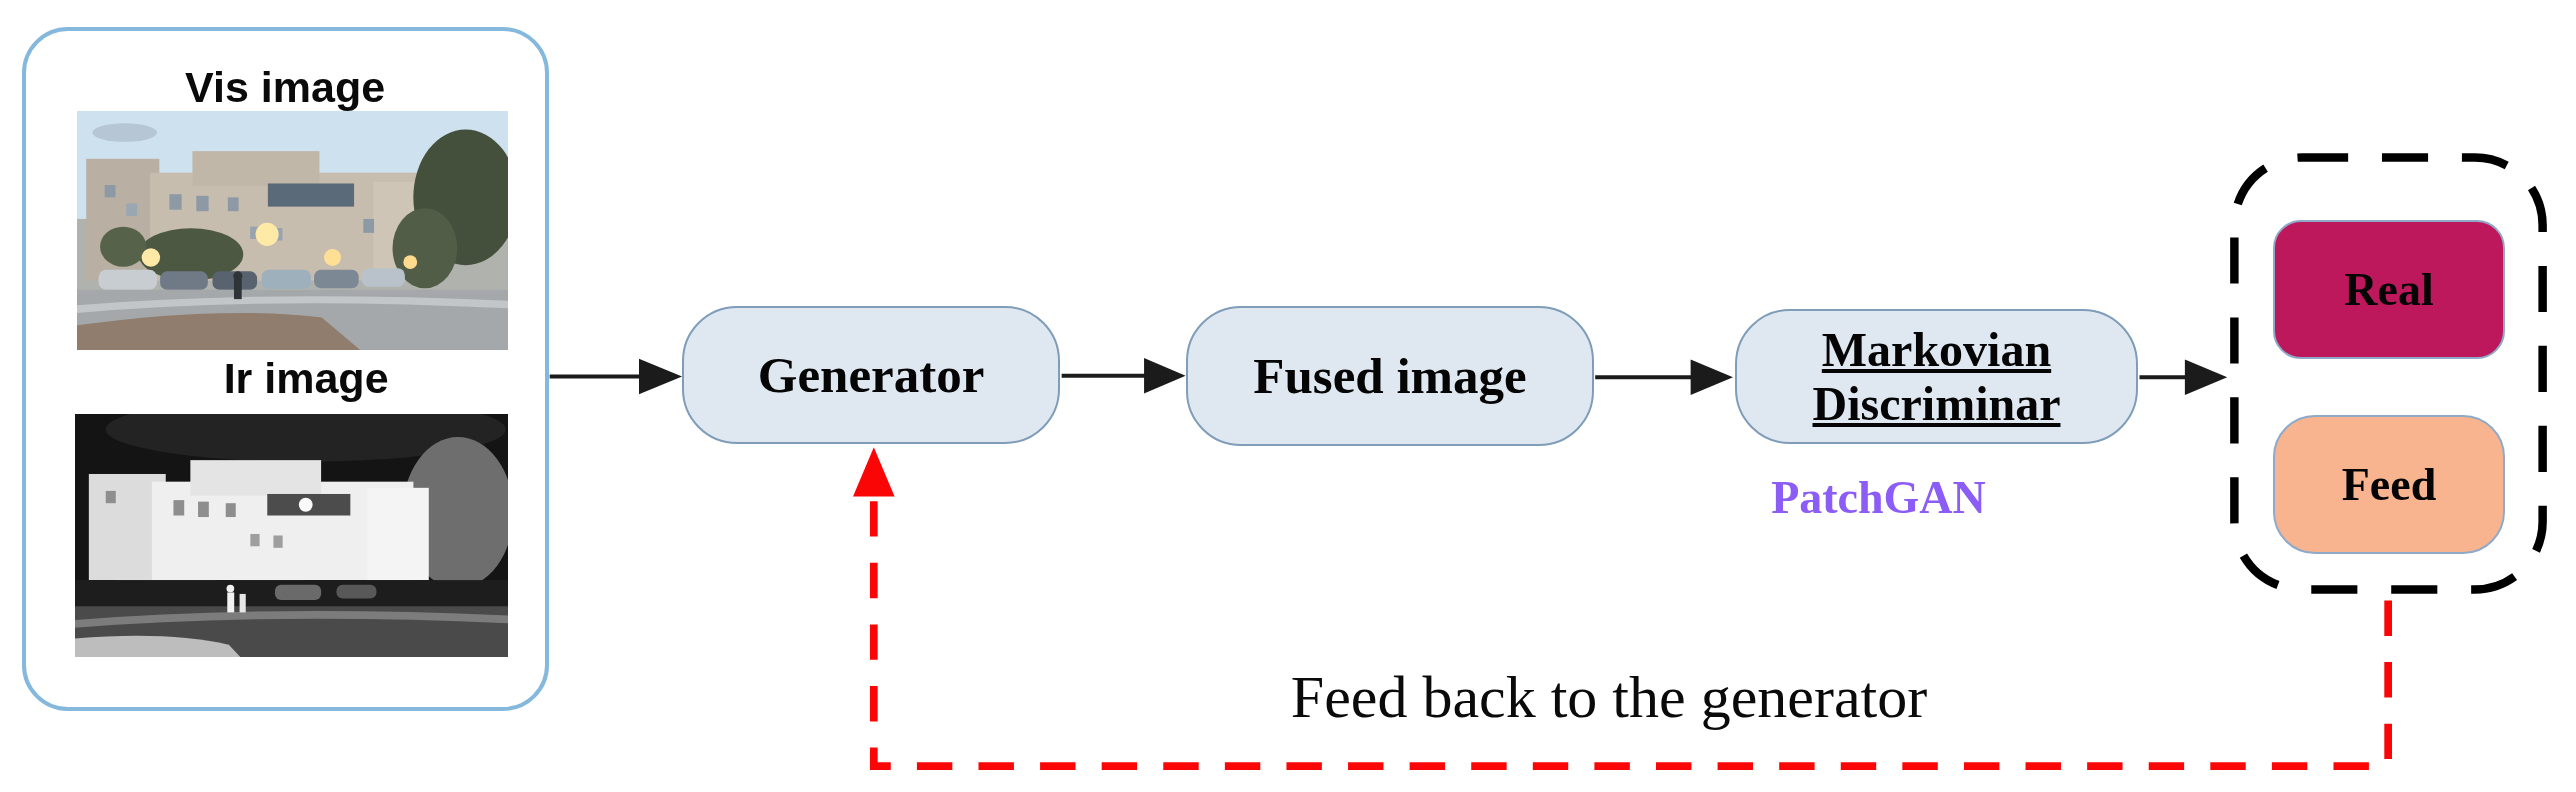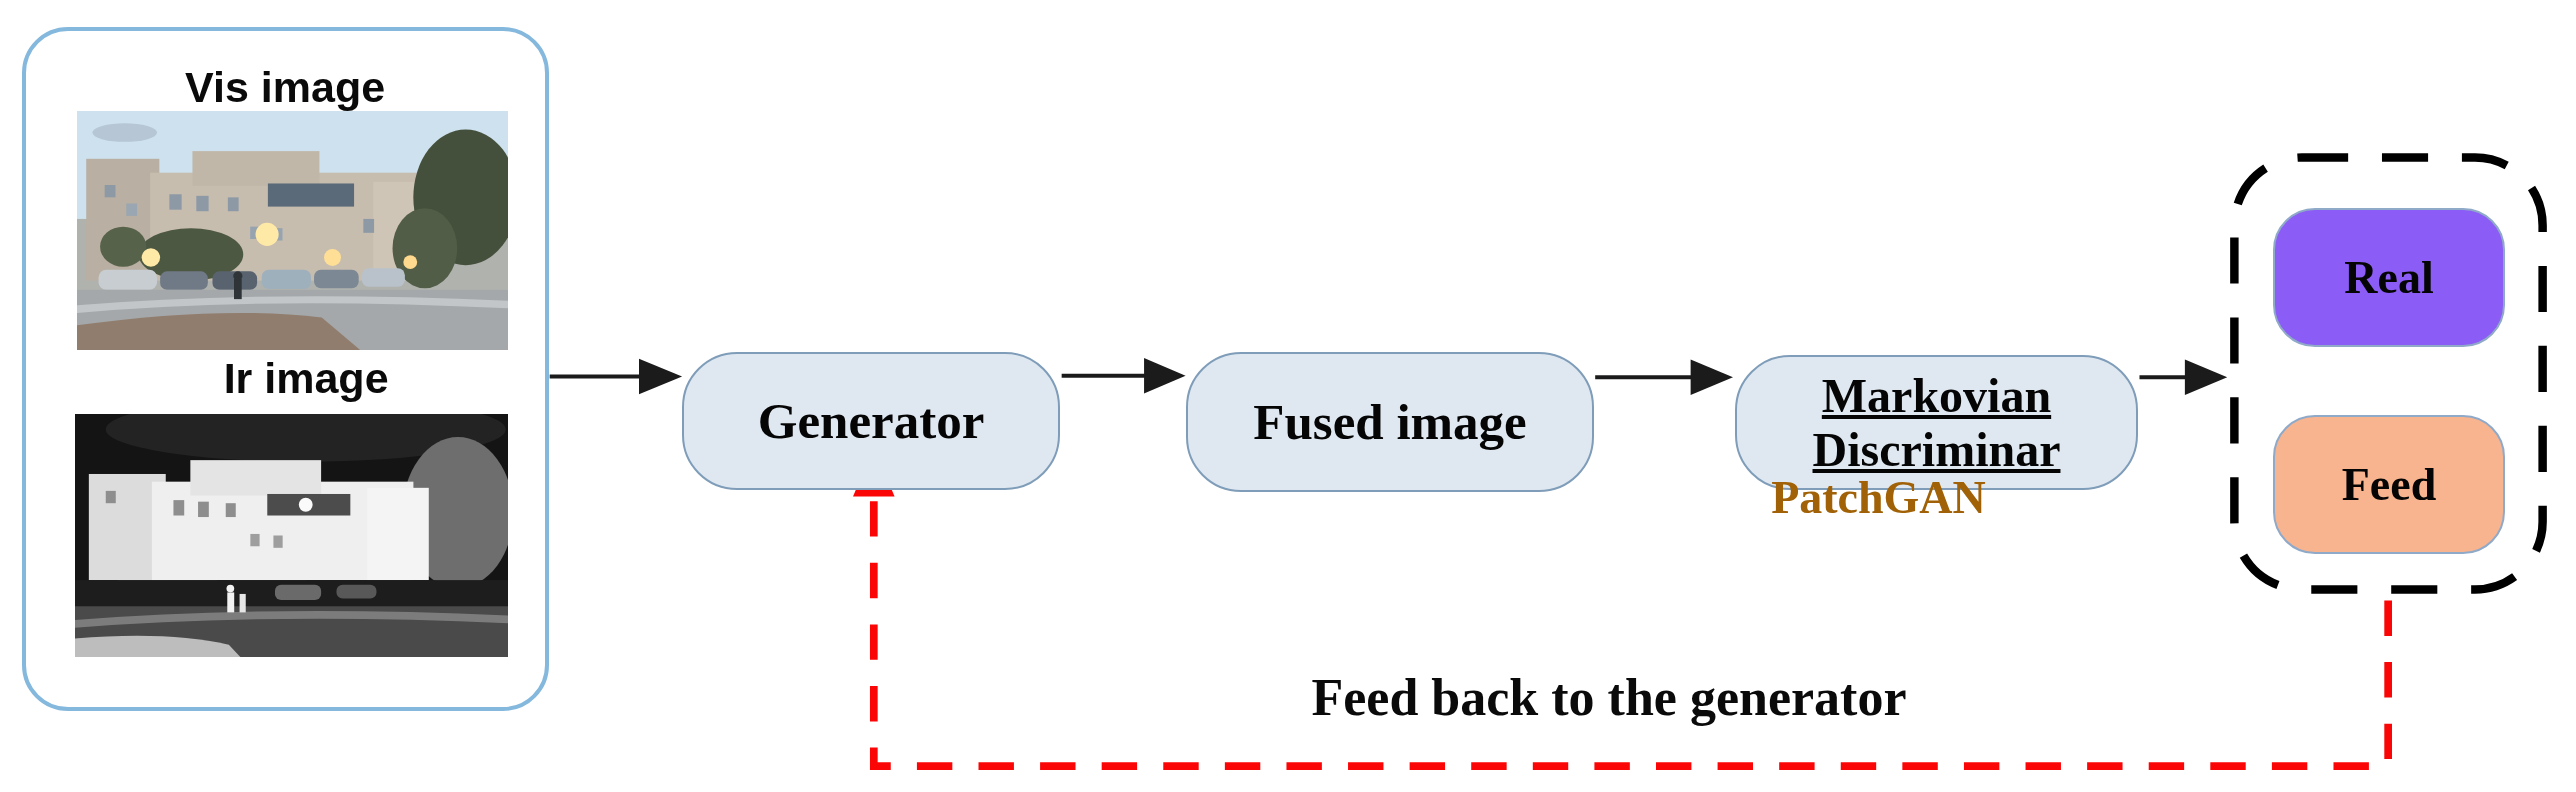--- a/index.html
+++ b/index.html
@@ -15,39 +15,39 @@
             font-family:"Liberation Sans",sans-serif;font-weight:bold;font-size:43px;line-height:48px;}
   .vis-label{top:32px;}
   .ir-label{top:323px;padding-left:21px;}
   .photo{position:absolute;overflow:hidden;}
   .vis-photo{left:51px;top:80px;width:431px;height:239px;}
   .ir-photo{left:49px;top:383px;width:433px;height:243px;}
 
   
   .node{position:absolute;display:flex;align-items:center;justify-content:center;text-align:center;
         background:#dfe8f1;border:2.3px solid #7f9db9;border-radius:55px;box-sizing:border-box;
-        color:#050505;font-weight:bold;font-size:51px;line-height:55px;margin-top:46px;}
+        color:#050505;font-weight:bold;font-size:51px;line-height:55px;}
   .node-generator{left:682px;top:306px;width:378px;height:138px;}
   .node-fused{left:1186px;top:306px;width:408px;height:140px;}
   .node-discriminator{left:1735px;top:309px;width:403px;height:135px;font-size:48px;line-height:54px;text-decoration:underline;}
 
   .patchgan-label{position:absolute;left:1717px;top:471px;width:323px;text-align:center;
-                  color:#a16207;font-weight:bold;font-size:46px;line-height:54px;}
+                  color:#8b5cf6;font-weight:bold;font-size:46px;line-height:54px;}
 
   
   .decision-panel{position:absolute;left:2229px;top:152px;width:319px;height:443px;}
   .decision-border{position:absolute;left:0;top:0;width:100%;height:100%;}
   .outcome{position:absolute;left:44px;width:232px;height:139px;border:2.3px solid #8fa9c9;border-radius:42px;
            box-sizing:border-box;display:flex;align-items:center;justify-content:center;
            color:#050505;font-weight:bold;font-size:46px;}
-  .outcome-real{top:56px;background:#8b5cf6;}
+  .outcome-real{top:68px;background:#be185d;border-radius:28px;}
   .outcome-fake{top:263px;background:#f8b48e;}
 
   .feedback-label{position:absolute;left:1201px;top:668px;width:816px;text-align:center;
-                  color:#0a0a0a;font-weight:bold;font-size:52px;line-height:59px;}
+                  color:#0a0a0a;font-weight:normal;font-size:60px;line-height:59px;}
 </style>
 </head>
 <body>
 
 <div id="canvas">
 
   <svg class="layer" viewBox="0 0 3346 1030" width="2576" height="793">
 
     <g>
       <line x1="714" y1="489" x2="832" y2="489" stroke="#1b1b1b" stroke-width="5"></line>

